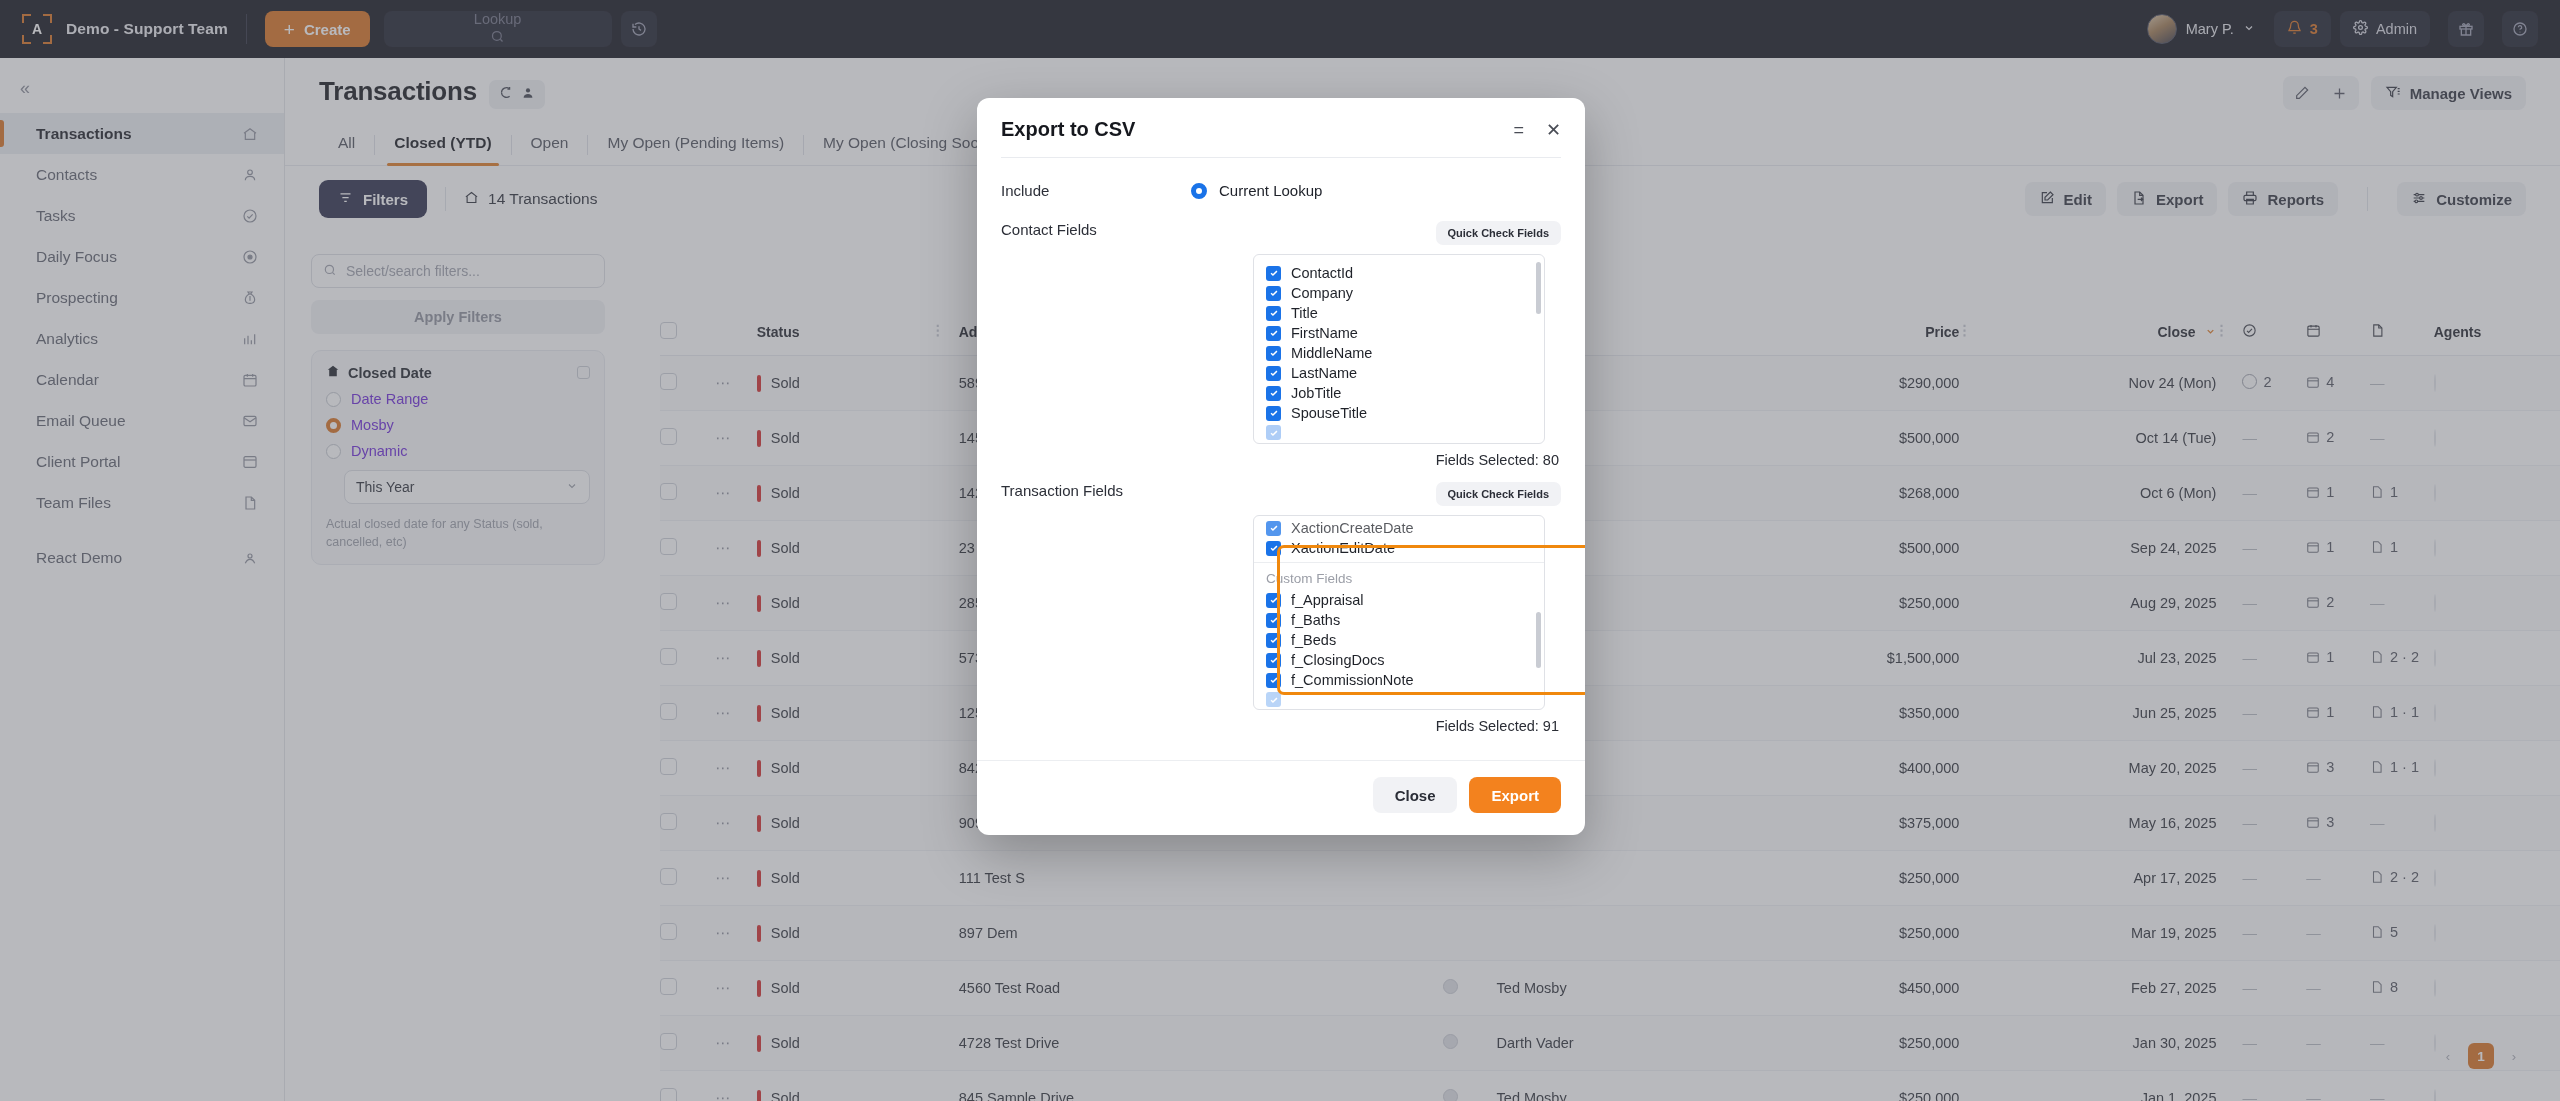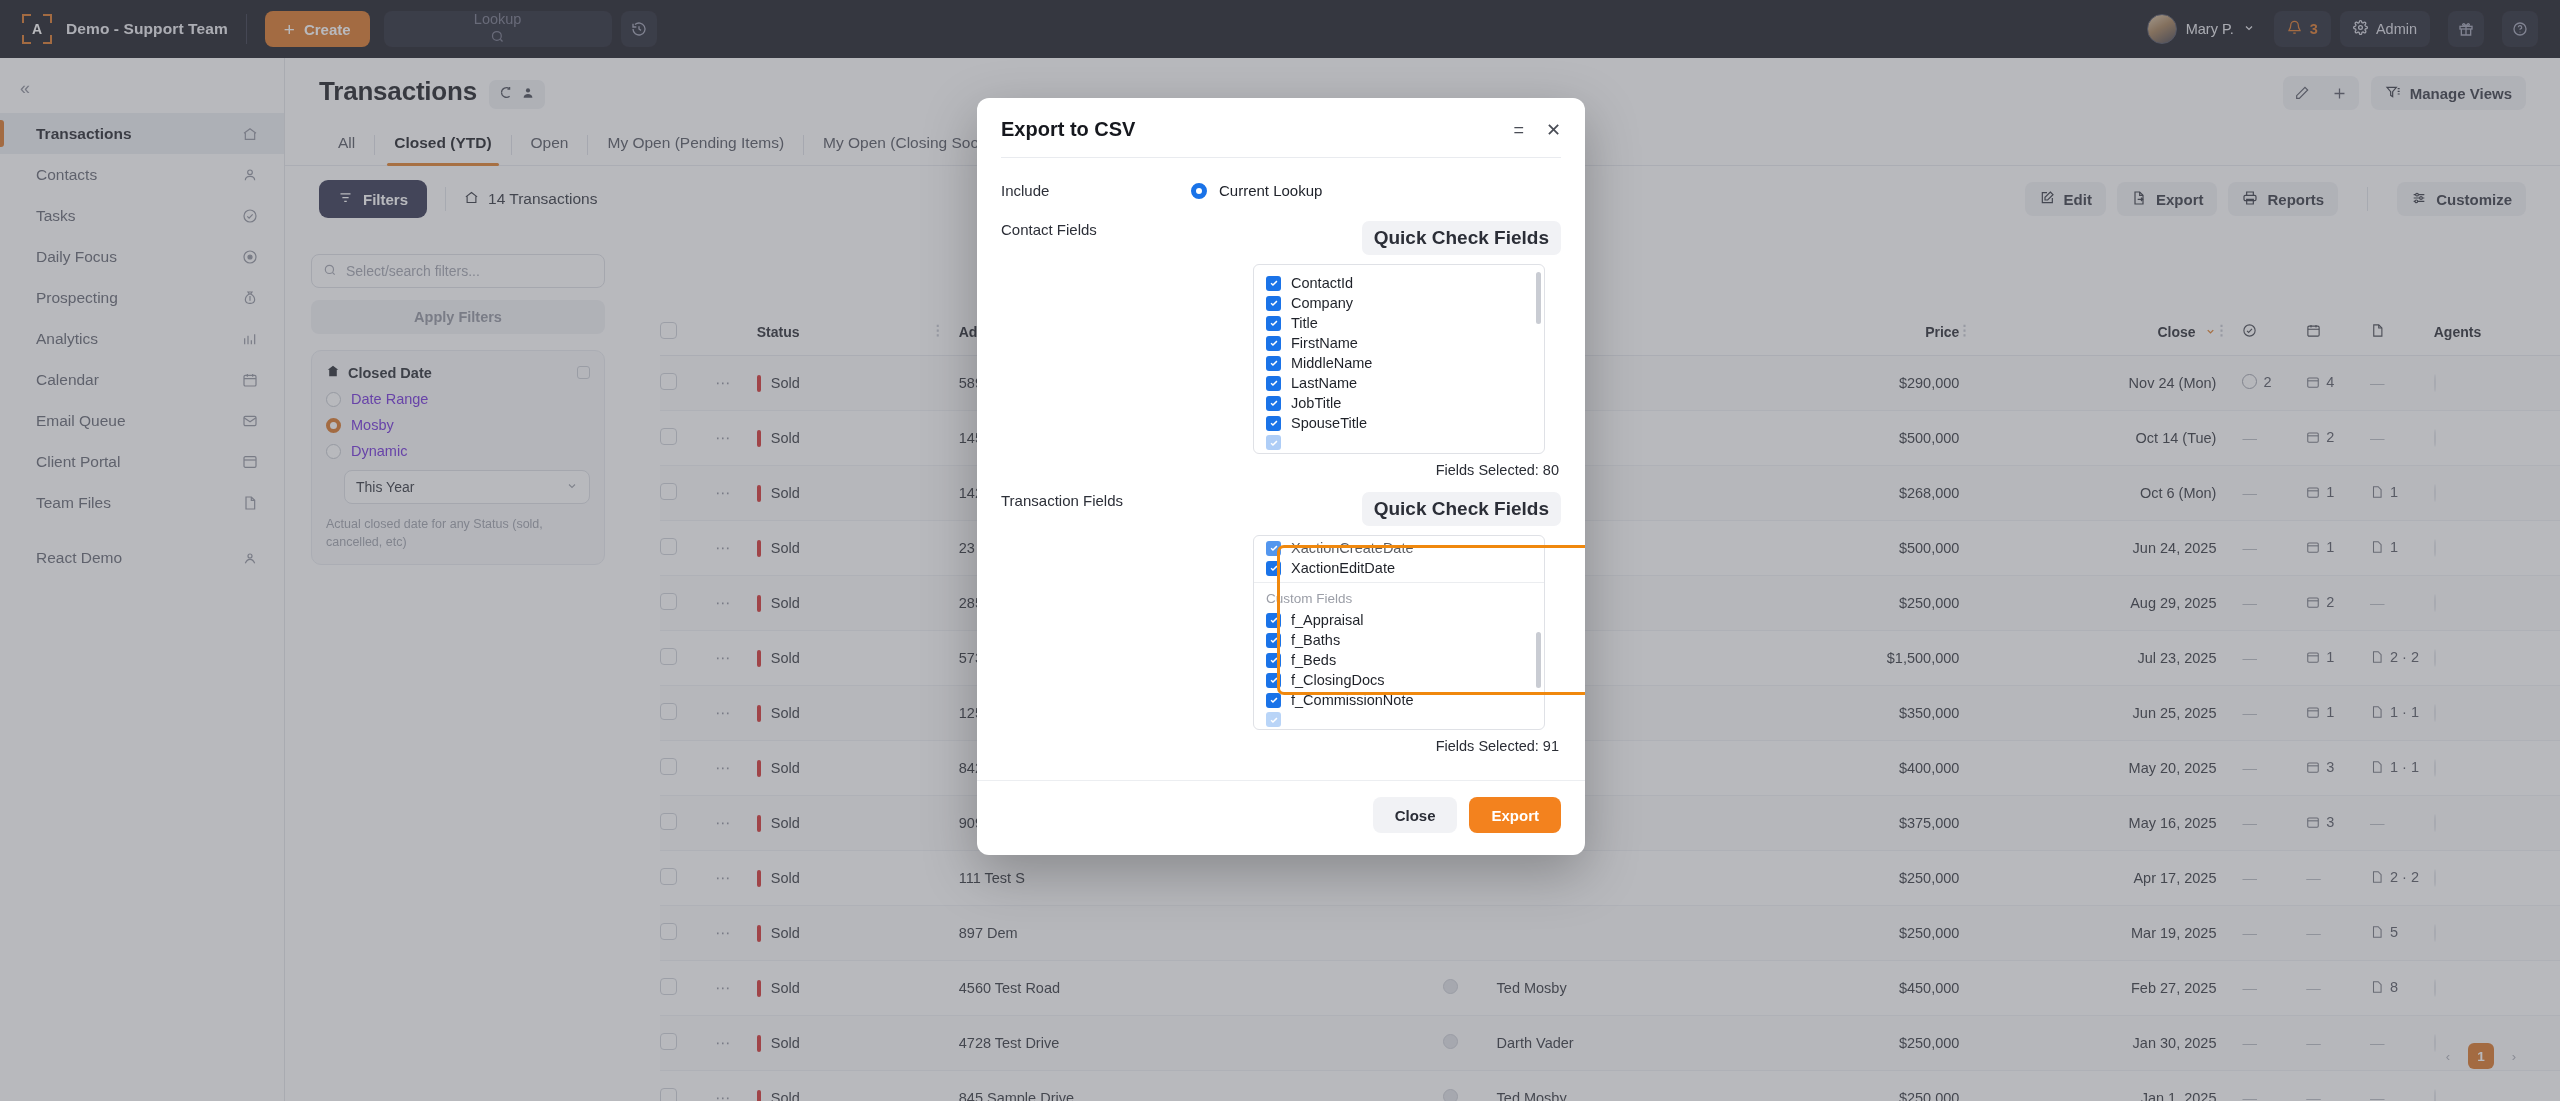--- a/index.html
+++ b/index.html
@@ -185,21 +185,21 @@
   .mh-btn { cursor: pointer; font-size: 18px; line-height: 1; }
   .modal-sep { height: 1px; background: #e9ebef; margin: 0 24px; }
   .modal-body { padding: 24px 24px 4px 24px; }
   .row-include { display: flex; align-items: center; margin-bottom: 22px; }
   .row-label { width: 190px; font-size: 15px; color: #2c2f38; }
   .radio-blue { width: 16px; height: 16px; border-radius: 50%; border: 5px solid #1a73e8; background: #fff; margin-right: 12px; }
   .fields-block { display: flex; align-items: flex-start; margin-bottom: 8px; }
   .fields-right { flex: 1; }
   .qcf {
     float: right; background: #f1f2f5; border-radius: 7px; padding: 6px 12px;
-    font-size: 19px; font-weight: 700; color: #2b2e37; cursor: pointer; margin-bottom: 9px;
+    font-size: 11px; font-weight: 700; color: #2b2e37; cursor: pointer; margin-bottom: 9px;
   }
   .listbox {
     clear: both; width: 292px; margin-left: 62px; height: 190px; border: 1px solid #dfe1e6;
     border-radius: 6px; background: #fff; overflow: hidden; position: relative;
   }
   .listbox.short { height: 195px; }
   .lb-inner { padding: 8px 0 0 0; }
   .lb-item { display: flex; align-items: center; gap: 10px; padding: 2px 12px; font-size: 14.5px; color: #1f2229; }
   .cb {
     width: 15px; height: 15px; border-radius: 3px; background: #1a73e8; flex: none;
@@ -726,21 +726,21 @@
             <td>
                 <span class="status-cell">
                   <span class="status-bar"></span>
                   <span>Sold</span>
                 </span>
               </td>
             <td><span>23 Place</span></td>
             <td></td>
               <td></td>
             <td class="num-right"><span>$500,000</span></td>
-            <td class="num-right"><span>Jun 24, 2025</span></td>
+            <td class="num-right"><span>Sep 24, 2025</span></td>
             <td><span class="dash">—</span></td>
             <td><span class="mini-ic">
                   <svg width="14" height="14" viewBox="0 0 24 24" fill="none" stroke="#6e717b" stroke-width="1.8">
                     <rect x="3" y="5" width="18" height="16" rx="2"></rect>
                     <path d="M3 10h18"></path>
                   </svg>
                   <span>1</span>
                 </span></td>
             <td><span class="mini-ic">
                   <svg width="14" height="14" viewBox="0 0 24 24" fill="none" stroke="#6e717b" stroke-width="1.8">

